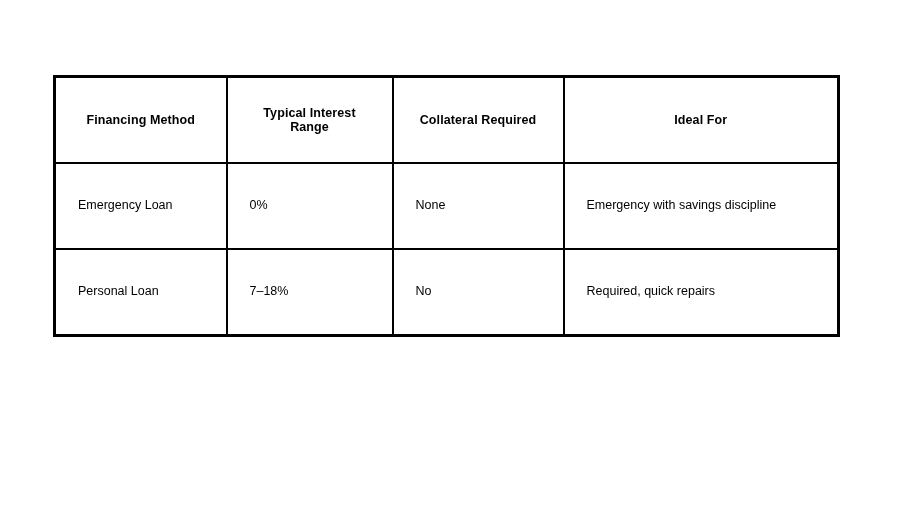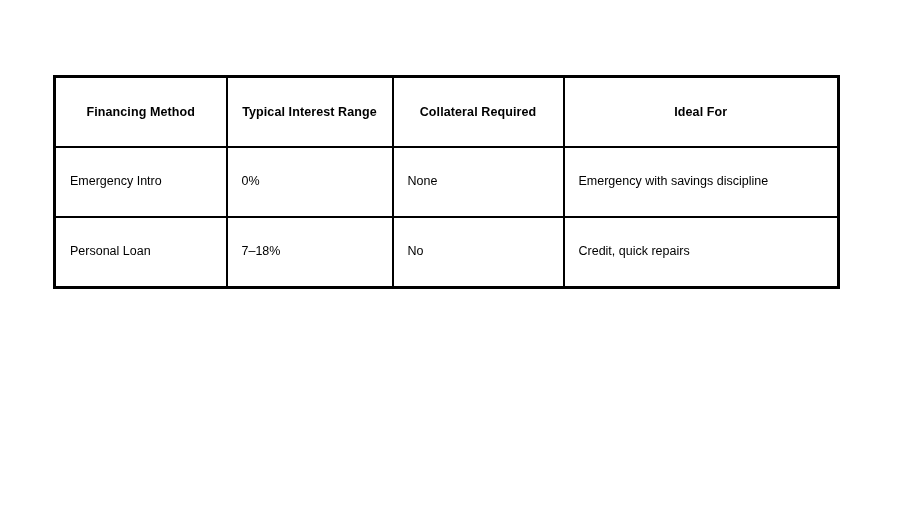--- a/index.html
+++ b/index.html
@@ -22,21 +22,21 @@
     width: 784px;
   }
   table.finance-table {
     border-collapse: collapse;
     table-layout: fixed;
     width: 784px;
     background: #ffffff;
   }
   table.finance-table td, table.finance-table th {
     border: 2px solid #000000;
-    padding: 4px;
+    padding: 12px;
     vertical-align: middle;
     background: #ffffff;
   }
   
   table.finance-table {
     border: 3px solid #000000;
   }
   col.c1 { width: 172px; }
   col.c2 { width: 166px; }
   col.c3 { width: 171px; }
@@ -93,21 +93,21 @@
           <div class="cellpad">Collateral Required</div>
         </th>
         <th>
           <div class="cellpad">Ideal For</div>
         </th>
       </tr>
     </thead>
     <tbody>
       <tr>
         <td>
-          <div class="cellpad">Emergency Intro</div>
+          <div class="cellpad">Emergency Loan</div>
         </td>
         <td>
           <div class="cellpad">0%</div>
         </td>
         <td>
           <div class="cellpad">None</div>
         </td>
         <td>
           <div class="cellpad">Emergency with savings discipline</div>
         </td>
@@ -116,18 +116,18 @@
         <td>
           <div class="cellpad">Personal Loan</div>
         </td>
         <td>
           <div class="cellpad">7–18%</div>
         </td>
         <td>
           <div class="cellpad">No</div>
         </td>
         <td>
-          <div class="cellpad">Credit, quick repairs</div>
+          <div class="cellpad">Required, quick repairs</div>
         </td>
       </tr>
     </tbody>
   </table>
 </div>
 
 </body></html>

